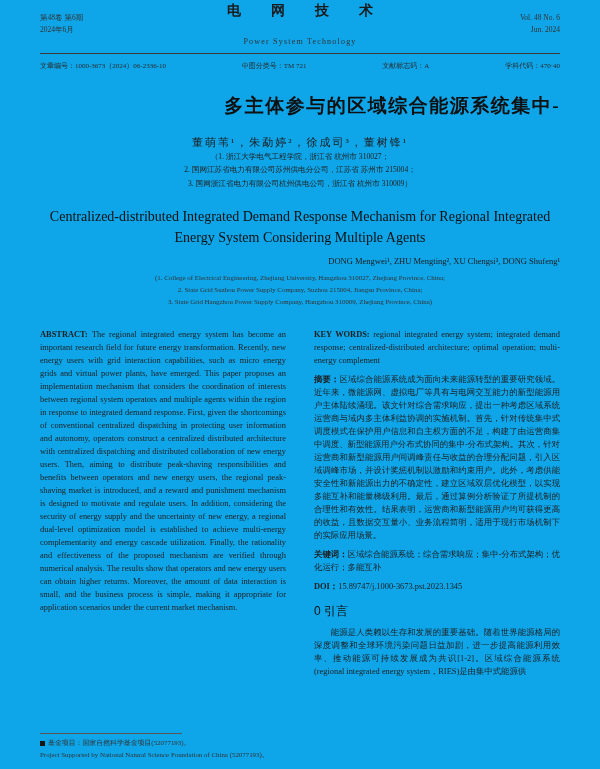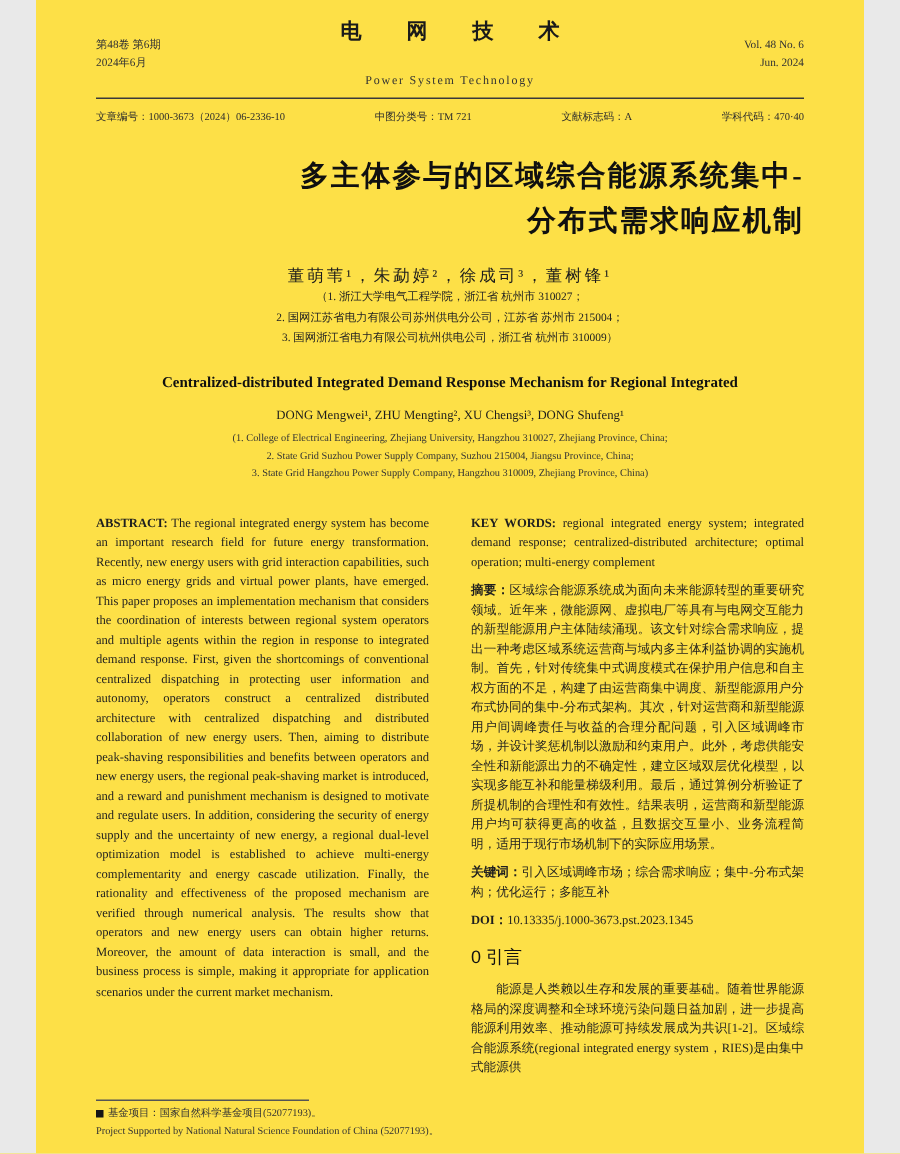--- a/index.html
+++ b/index.html
@@ -1,30 +1,30 @@
 <!DOCTYPE html>
 <html><head>
 <meta charset="utf-8">
 <style>
   html,body{margin:0;padding:0;}
   body{background:#e9e9e9;font-family:"Liberation Serif","DejaVu Serif",serif;}
-  .page{position:relative;width:552px;height:769px;margin:0 auto;background:#fde047;color:#222;overflow:hidden;padding:12px 40px 0;box-sizing:border-box;}
+  .page{position:relative;width:600px;height:769px;margin:0 auto;background:#0ea5e9;color:#222;overflow:hidden;padding:0 40px 0;box-sizing:border-box;}
   .header-row{display:flex;justify-content:space-between;align-items:center;font-size:7.5px;line-height:1.55;color:#333;}
   .h-left,.h-right{width:92px;}
   .h-right{text-align:right;}
   .h-center{text-align:center;flex:1;}
-  .jname{font-size:14px;letter-spacing:8px;font-weight:600;color:#1a1a1a;text-indent:8px;font-family:Liberation Mono, monospace;}
+  .jname{font-size:14px;letter-spacing:8px;font-weight:600;color:#1a1a1a;text-indent:8px;}
   .jname-en{font-size:8px;letter-spacing:1.2px;margin-top:14px;}
   .header-rule{border-bottom:1.3px solid #3a3a3a;margin-top:5px;}
   .meta-row{display:flex;justify-content:space-between;font-size:7px;margin-top:7px;color:#2c2c2c;}
   .title-cn{margin:20px 0 0;text-align:right;font-size:19px;font-weight:bold;line-height:1.55;letter-spacing:1.5px;color:#101010;}
   .authors-cn{text-align:center;font-size:11px;margin-top:14px;letter-spacing:2px;color:#1c1c1c;}
   .affil-cn{text-align:center;font-size:7.6px;line-height:1.8;color:#222;}
-  .title-en{margin:16px 0 0;text-align:center;font-size:10px;font-weight:bold;line-height:1.5;color:#101010;}
-  .authors-en{text-align:center;font-size:8.5px;margin-top:8px;color:#1c1c1c;}
+  .title-en{margin:16px 0 0;text-align:center;font-size:14px;font-weight:normal;line-height:1.5;color:#101010;}
+  .authors-en{text-align:right;font-size:8.5px;margin-top:8px;color:#1c1c1c;}
   .affil-en{text-align:center;font-size:6.9px;margin-top:6px;line-height:1.7;color:#333;}
   .columns{display:flex;gap:28px;margin-top:20px;justify-content:flex-end;}
   .col{width:253px;font-size:8.4px;line-height:1.55;text-align:justify;color:#1f1f1f;}
   .col p{margin:0 0 6px;}
   .b{font-weight:bold;}
   .sec-heading{font-size:12px;font-weight:normal;margin:9px 0 5px;font-family:"Liberation Sans","DejaVu Sans",sans-serif;color:#111;}
   .indent{text-indent:2em;}
   .footnote{position:absolute;left:40px;bottom:9px;width:253px;font-size:6.9px;line-height:1.65;color:#333;}
   .footnote-rule{width:142px;border-top:1px solid #555;margin-bottom:3px;}
   .fn-marker{display:inline-block;width:5px;height:5px;background:#151515;margin-right:3px;vertical-align:middle;}
@@ -53,54 +53,54 @@
 
   <div class="meta-row">
     <span>文章编号：1000-3673（2024）06-2336-10</span>
     <span>中图分类号：TM 721</span>
     <span>文献标志码：A</span>
     <span>学科代码：470·40</span>
   </div>
 
   <h1 class="title-cn">
     <span>多主体参与的区域综合能源系统集中-</span><br>
-    <span>分布式需求响应机制</span>
   </h1>
 
   <div class="authors-cn">董萌苇¹，朱勐婷²，徐成司³，董树锋¹</div>
 
   <div class="affil-cn">
     <div>（1. 浙江大学电气工程学院，浙江省 杭州市 310027；</div>
     <div>2. 国网江苏省电力有限公司苏州供电分公司，江苏省 苏州市 215004；</div>
     <div>3. 国网浙江省电力有限公司杭州供电公司，浙江省 杭州市 310009）</div>
   </div>
 
   <h2 class="title-en">
     <span>Centralized-distributed Integrated Demand Response Mechanism for Regional Integrated</span><br>
+    <span>Energy System Considering Multiple Agents</span>
   </h2>
 
   <div class="authors-en">DONG Mengwei¹, ZHU Mengting², XU Chengsi³, DONG Shufeng¹</div>
 
   <div class="affil-en">
     <div>(1. College of Electrical Engineering, Zhejiang University, Hangzhou 310027, Zhejiang Province, China;</div>
     <div>2. State Grid Suzhou Power Supply Company, Suzhou 215004, Jiangsu Province, China;</div>
     <div>3. State Grid Hangzhou Power Supply Company, Hangzhou 310009, Zhejiang Province, China)</div>
   </div>
 
   <div class="columns">
 
     <div class="col">
       <p><span class="b">ABSTRACT: </span><span>The regional integrated energy system has become an important research field for future energy transformation. Recently, new energy users with grid interaction capabilities, such as micro energy grids and virtual power plants, have emerged. This paper proposes an implementation mechanism that considers the coordination of interests between regional system operators and multiple agents within the region in response to integrated demand response. First, given the shortcomings of conventional centralized dispatching in protecting user information and autonomy, operators construct a centralized distributed architecture with centralized dispatching and distributed collaboration of new energy users. Then, aiming to distribute peak-shaving responsibilities and benefits between operators and new energy users, the regional peak-shaving market is introduced, and a reward and punishment mechanism is designed to motivate and regulate users. In addition, considering the security of energy supply and the uncertainty of new energy, a regional dual-level optimization model is established to achieve multi-energy complementarity and energy cascade utilization. Finally, the rationality and effectiveness of the proposed mechanism are verified through numerical analysis. The results show that operators and new energy users can obtain higher returns. Moreover, the amount of data interaction is small, and the business process is simple, making it appropriate for application scenarios under the current market mechanism.</span></p>
     </div>
 
     <div class="col">
       <p><span class="b">KEY WORDS: </span><span>regional integrated energy system; integrated demand response; centralized-distributed architecture; optimal operation; multi-energy complement</span></p>
       <p><span class="b">摘要：</span><span>区域综合能源系统成为面向未来能源转型的重要研究领域。近年来，微能源网、虚拟电厂等具有与电网交互能力的新型能源用户主体陆续涌现。该文针对综合需求响应，提出一种考虑区域系统运营商与域内多主体利益协调的实施机制。首先，针对传统集中式调度模式在保护用户信息和自主权方面的不足，构建了由运营商集中调度、新型能源用户分布式协同的集中-分布式架构。其次，针对运营商和新型能源用户间调峰责任与收益的合理分配问题，引入区域调峰市场，并设计奖惩机制以激励和约束用户。此外，考虑供能安全性和新能源出力的不确定性，建立区域双层优化模型，以实现多能互补和能量梯级利用。最后，通过算例分析验证了所提机制的合理性和有效性。结果表明，运营商和新型能源用户均可获得更高的收益，且数据交互量小、业务流程简明，适用于现行市场机制下的实际应用场景。</span></p>
-      <p><span class="b">关键词：</span><span>引入区域调峰市场；综合需求响应；集中-分布式架构；优化运行；多能互补</span></p>
-      <p><span class="b">DOI：</span><span>10.13335/j.1000-3673.pst.2023.1345</span></p>
+      <p><span class="b">关键词：</span><span>区域综合能源系统；综合需求响应；集中-分布式架构；优化运行；多能互补</span></p>
+      <p><span class="b">DOI：</span><span>15.89747/j.1000-3673.pst.2023.1345</span></p>
       <div class="sec-heading">0  引言</div>
       <p class="indent">能源是人类赖以生存和发展的重要基础。随着世界能源格局的深度调整和全球环境污染问题日益加剧，进一步提高能源利用效率、推动能源可持续发展成为共识[1-2]。区域综合能源系统(regional integrated energy system，RIES)是由集中式能源供</p>
     </div>
 
   </div>
 
   <div class="footnote">
     <div class="footnote-rule"></div>
     <div><span class="fn-marker"></span><span>基金项目：国家自然科学基金项目(52077193)。</span></div>
     <div>Project Supported by National Natural Science Foundation of China (52077193)。</div>

